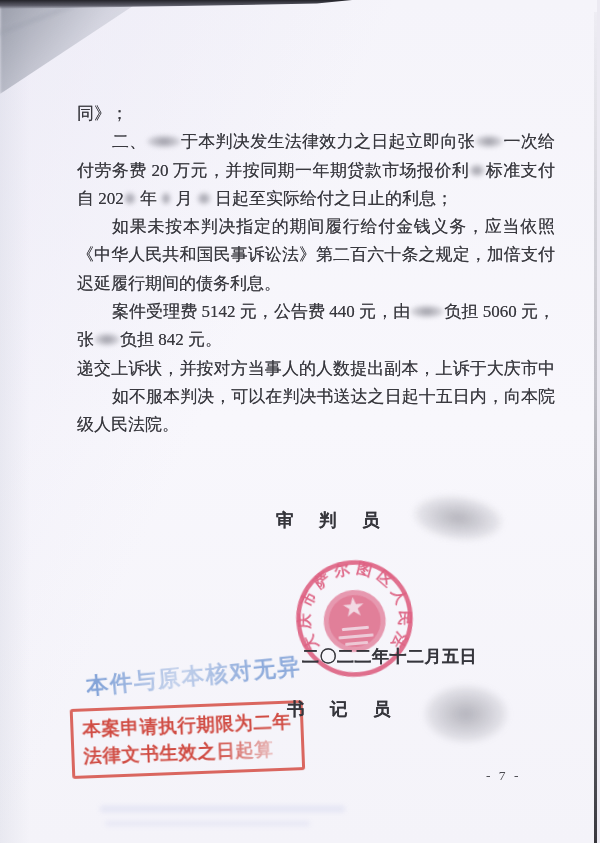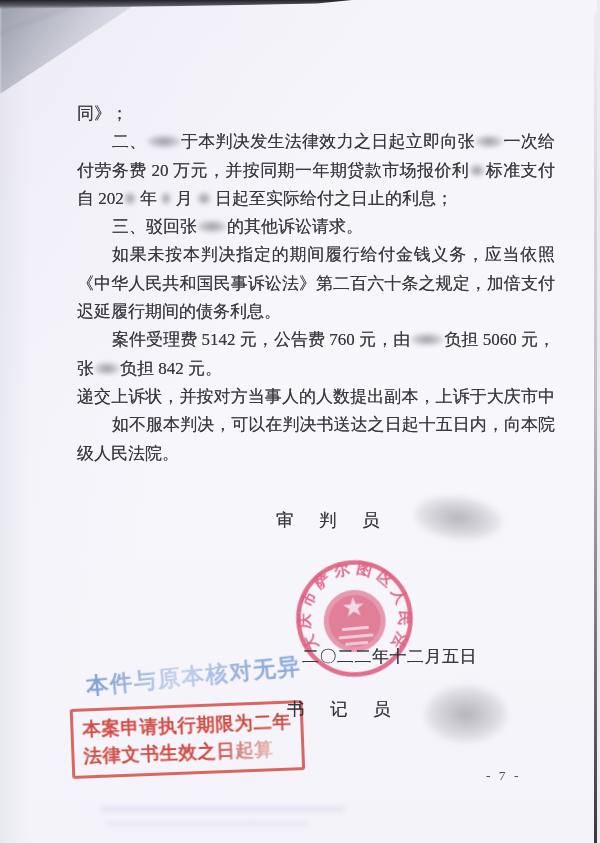--- a/index.html
+++ b/index.html
@@ -48,21 +48,21 @@
   .line { height:28.3px; line-height:28.3px; text-align:justify; text-align-last:left; overflow:hidden; }
   .line.jst { text-align-last:justify; }
   .line.ind { text-indent:35px; }
   .redact {
     display:inline-block; height:13px; border-radius:45%;
     background:radial-gradient(ellipse at center, rgba(78,78,90,.55), rgba(110,110,122,.22) 62%, rgba(110,110,122,0) 78%);
     filter:blur(2.2px); vertical-align:-1px;
   }
 
   
-  .sig { position:absolute; z-index:30; font-size:17.5px; color:#35353b; letter-spacing:4px; line-height:1; text-shadow:0 0 .6px rgba(55,55,62,.7); }
+  .sig { position:absolute; z-index:30; font-size:17.5px; color:#35353b; letter-spacing:4px; line-height:1; text-shadow:0 0 .6px rgba(55,55,62,.7);font-weight:bold; }
   .judge-label { left:276px; top:512px; }
   .clerk-label { left:287px; top:701px; }
   .date-line   { left:286px; top:648px; font-size:17px; letter-spacing:.5px; z-index:32;margin-left:16px; }
   .smudge {
     position:absolute; z-index:28; border-radius:50%;
     background:radial-gradient(ellipse at center, rgba(90,90,102,.42), rgba(120,120,132,.16) 60%, rgba(120,120,132,0) 76%);
     filter:blur(3px);
   }
   .judge-smudge { left:413px; top:496px; width:90px; height:44px; transform:rotate(7deg); }
   .clerk-smudge { left:424px; top:685px; width:84px; height:58px; }
@@ -108,25 +108,24 @@
   <div class="edge-right-outer"></div>
   <div class="edge-right"></div>
   <div class="bleed-streak bleed-1"></div>
   <div class="bleed-streak bleed-2"></div>
 
   <div class="doc-body">
       <div class="line"><span>同》；</span></div>
       <div class="line ind jst"><span>二、</span><span class="redact" style="width: 34px;"></span><span>于本判决发生法律效力之日起立即向张</span><span class="redact" style="width: 28px;"></span><span>一次给</span></div>
       <div class="line jst"><span>付劳务费 20 万元，并按同期一年期贷款市场报价利</span><span class="redact" style="width: 16px;"></span><span>标准支付</span></div>
       <div class="line"><span>自 202</span><span class="redact" style="width: 12px;"></span><span> 年 </span><span class="redact" style="width: 10px;"></span><span> 月 </span><span class="redact" style="width: 14px;"></span><span> 日起至实际给付之日止的利息；</span></div>
-      <div class="line ind"><span>三、驳回张</span><span class="redact" style="width: 30px;"></span><span>的其他诉讼请求。</span></div>
       <div class="line ind jst"><span>如果未按本判决指定的期间履行给付金钱义务，应当依照</span></div>
       <div class="line jst"><span>《中华人民共和国民事诉讼法》第二百六十条之规定，加倍支付</span></div>
       <div class="line"><span>迟延履行期间的债务利息。</span></div>
-      <div class="line ind jst"><span>案件受理费 5142 元，公告费 760 元，由</span><span class="redact" style="width: 34px;"></span><span>负担 5060 元，</span></div>
+      <div class="line ind jst"><span>案件受理费 5142 元，公告费 440 元，由</span><span class="redact" style="width: 34px;"></span><span>负担 5060 元，</span></div>
       <div class="line"><span>张</span><span class="redact" style="width: 26px;"></span><span>负担 842 元。</span></div>
       <div class="line jst"><span>递交上诉状，并按对方当事人的人数提出副本，上诉于大庆市中</span></div>
       <div class="line ind jst"><span>如不服本判决，可以在判决书送达之日起十五日内，向本院</span></div>
       <div class="line"><span>级人民法院。</span></div>
     </div>
 
   <div class="sig judge-label">审　判　员</div>
   <div class="smudge judge-smudge"></div>
 
   <svg class="court-seal" viewBox="0 0 155 155">

